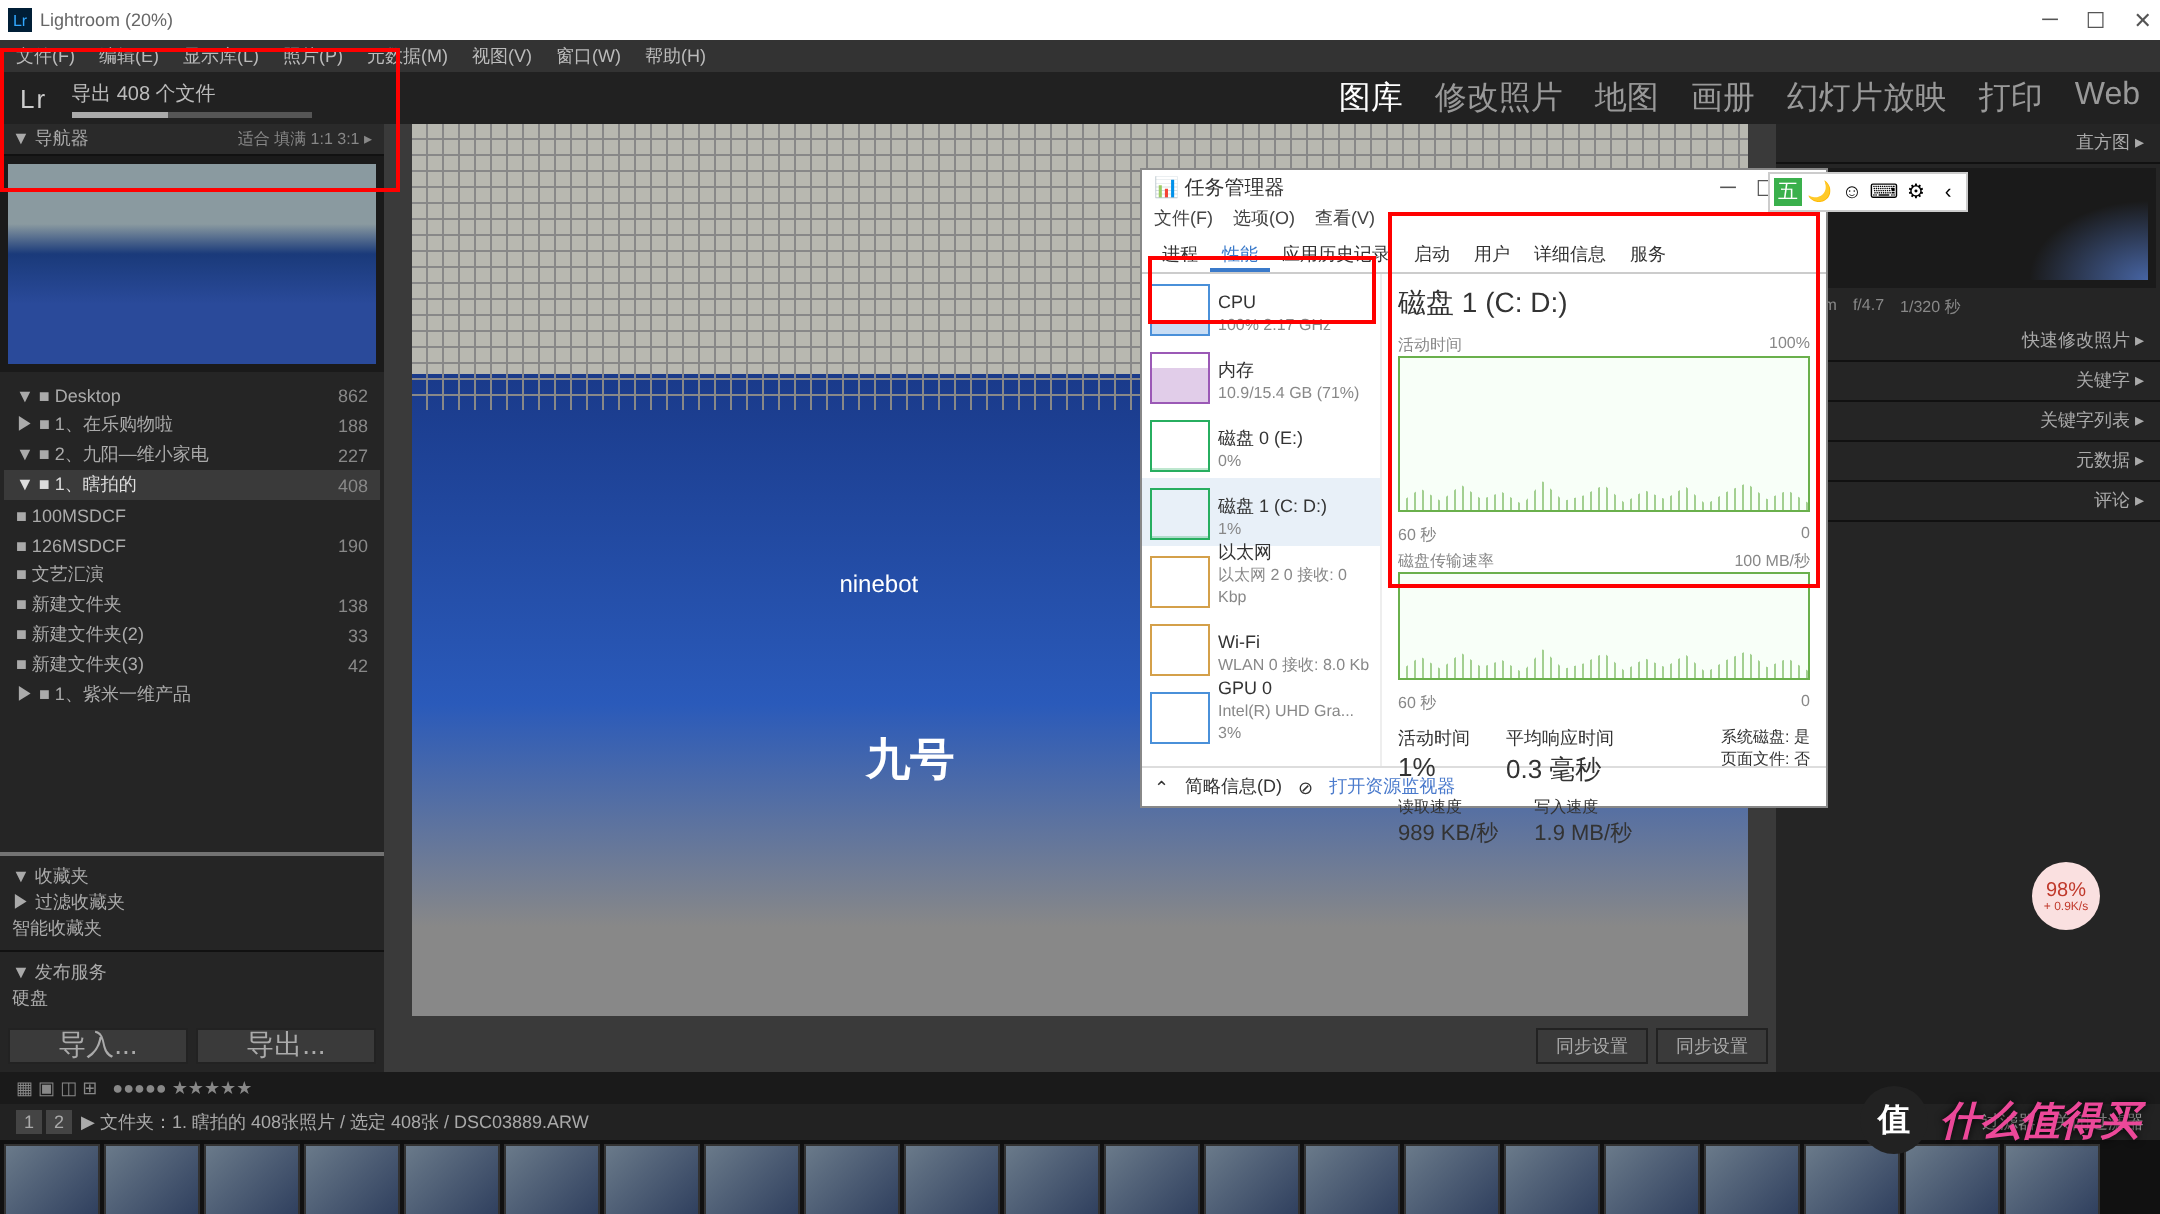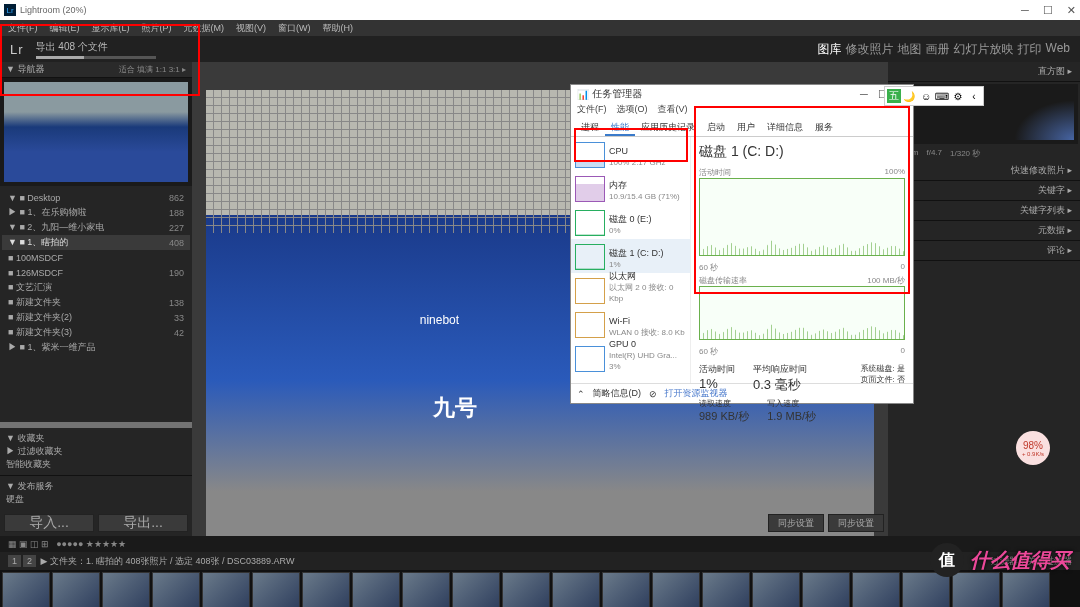--- a/index.html
+++ b/index.html
@@ -4,38 +4,38 @@
 <style>
 * { margin:0; padding:0; box-sizing:border-box; font-family:"Microsoft YaHei",Arial,sans-serif; }
 body { width:1080px; height:607px; background:#000; overflow:hidden; position:relative; }
 .titlebar { height:20px; background:#fff; display:flex; align-items:center; font-size:9px; color:#666; padding:0 4px; }
 .titlebar .appicon { width:12px; height:12px; background:#001e36; color:#31a8ff; font-size:8px; display:flex; align-items:center; justify-content:center; margin-right:4px; }
 .titlebar .wincontrols { margin-left:auto; display:flex; gap:14px; font-size:11px; color:#555; }
 .menubar { height:16px; background:#333; display:flex; align-items:center; font-size:9px; color:#bbb; padding:0 8px; gap:12px; }
 .topbar { height:26px; background:#212121; display:flex; align-items:center; padding:0 10px; }
 .lr-logo { font-size:13px; color:#ccc; font-weight:300; letter-spacing:1px; }
 .export-box { margin-left:12px; font-size:10px; color:#bbb; }
-.top-menu { margin-left:auto; display:flex; gap:4px; font-size:12px; color:#999; }
+.top-menu { margin-left:auto; display:flex; gap:16px; font-size:16px; color:#999; }
 .top-menu span.active { color:#fff; }
 .red-box1 { position:absolute; border:2px solid red; top:24px; left:0; width:200px; height:72px; pointer-events:none; z-index:50; }
 .workspace { display:flex; height:474px; background:#323232; }
 .left-panel { width:192px; background:#252525; display:flex; flex-direction:column; }
 .nav-hdr { height:16px; background:#2a2a2a; font-size:9px; color:#aaa; display:flex; align-items:center; padding:0 6px; border-bottom:1px solid #111; }
 .nav-hdr .opts { margin-left:auto; font-size:8px; color:#888; }
 .thumb-preview { height:108px; background:#1a1a1a; padding:4px; }
 .thumb-img { width:100%; height:100%; background:linear-gradient(to bottom,#8a9aa0 30%,#1a3a7a 45%,#2a4a9a 70%); position:relative; }
 .folder-tree { flex:1; font-size:9px; color:#aaa; padding:4px 2px; overflow:hidden; }
 .folder-row { display:flex; padding:2px 6px; height:15px; align-items:center; }
 .folder-row.sel { background:#3a3a3a; color:#ddd; }
 .folder-row .cnt { margin-left:auto; color:#888; }
-.collection-sec { font-size:9px; color:#aaa; padding:4px 6px; border-top:6px solid #737373; }
+.collection-sec { font-size:9px; color:#aaa; padding:4px 6px; border-top:2px solid #737373; }
 .publish-sec { font-size:9px; color:#aaa; padding:4px 6px; border-top:1px solid #111; }
 .bottom-btns { display:flex; gap:4px; padding:4px; }
 .bottom-btns div { flex:1; height:18px; background:#3a3a3a; border:1px solid #222; font-size:14px; color:#aaa; display:flex; align-items:center; justify-content:center; }
-.center { flex:1; background:#3a3a3a; position:relative; display:flex; align-items:flex-end; justify-content:center; }
+.center { flex:1; background:#3a3a3a; position:relative; display:flex; align-items:flex-start; justify-content:center; }
 .main-photo { width:96%; height:94%; background:linear-gradient(to bottom,#b8b8b0 0%,#b8b8b0 28%,#1a3a8a 28%,#2a5aba 65%,#888 90%); position:relative; overflow:hidden; }
 .fence { position:absolute; top:0; left:0; right:0; height:32%; background:repeating-linear-gradient(0deg,transparent 0,transparent 7px,#888 7px,#888 8px),repeating-linear-gradient(90deg,transparent 0,transparent 7px,#888 7px,#888 8px); }
 .scooter-text { position:absolute; left:32%; top:50%; color:#fff; font-size:12px; }
 .scooter-cn { position:absolute; left:34%; top:68%; color:#fff; font-size:22px; font-weight:bold; }
 .right-panel { width:192px; background:#252525; font-size:9px; color:#aaa; }
 .right-panel .sec { padding:4px 8px; height:20px; display:flex; align-items:center; border-bottom:1px solid #111; }
 .right-panel .sec .arr { margin-left:auto; }
 .histogram { height:60px; background:#1a1a1a; margin:2px; position:relative; }
 .histo-curve { position:absolute; right:4px; bottom:4px; width:60px; height:40px; background:radial-gradient(ellipse at bottom right,rgba(100,150,255,0.6),transparent 70%); }
 .histo-info { display:flex; gap:8px; font-size:8px; padding:2px 6px; color:#888; }

